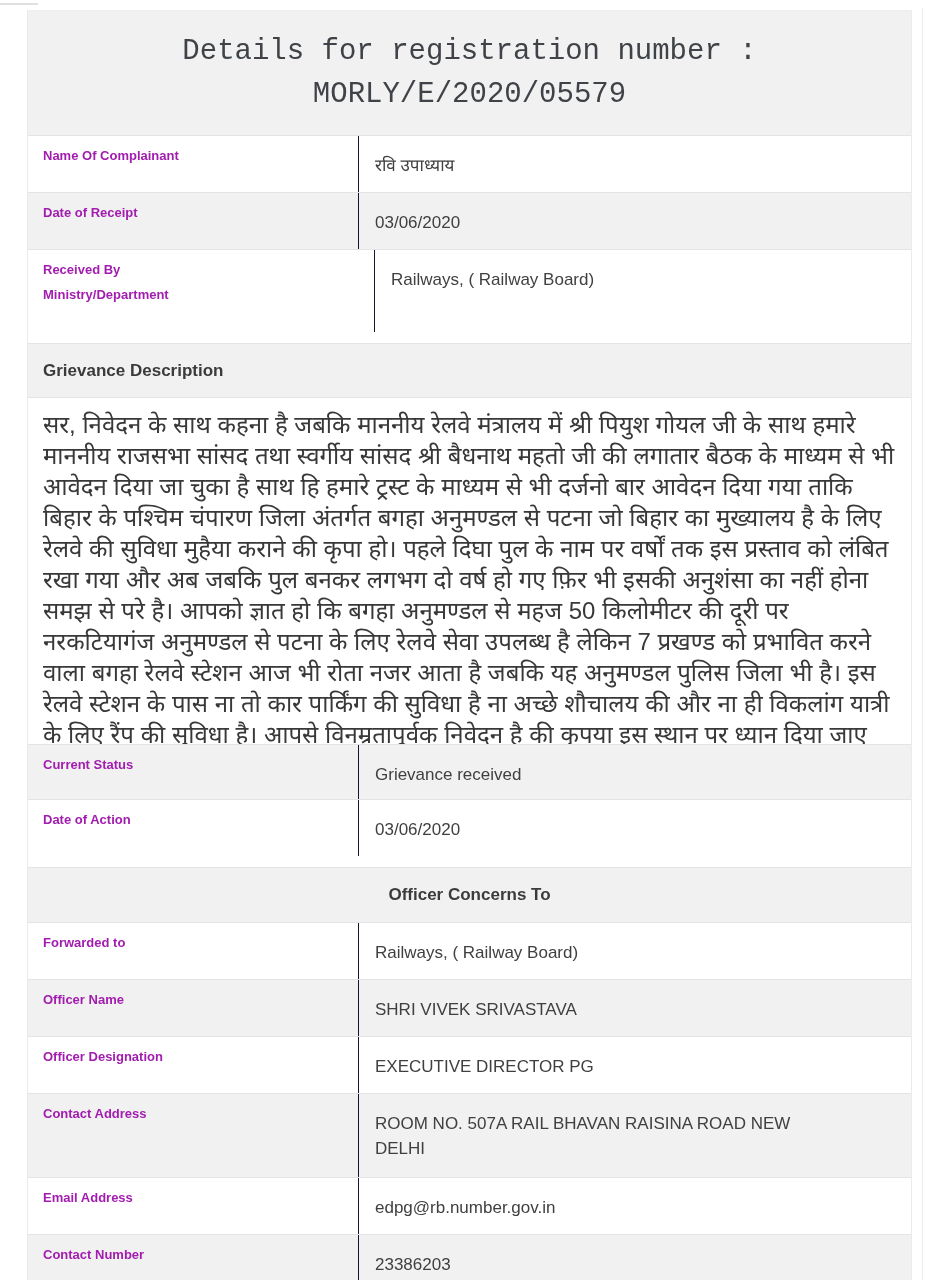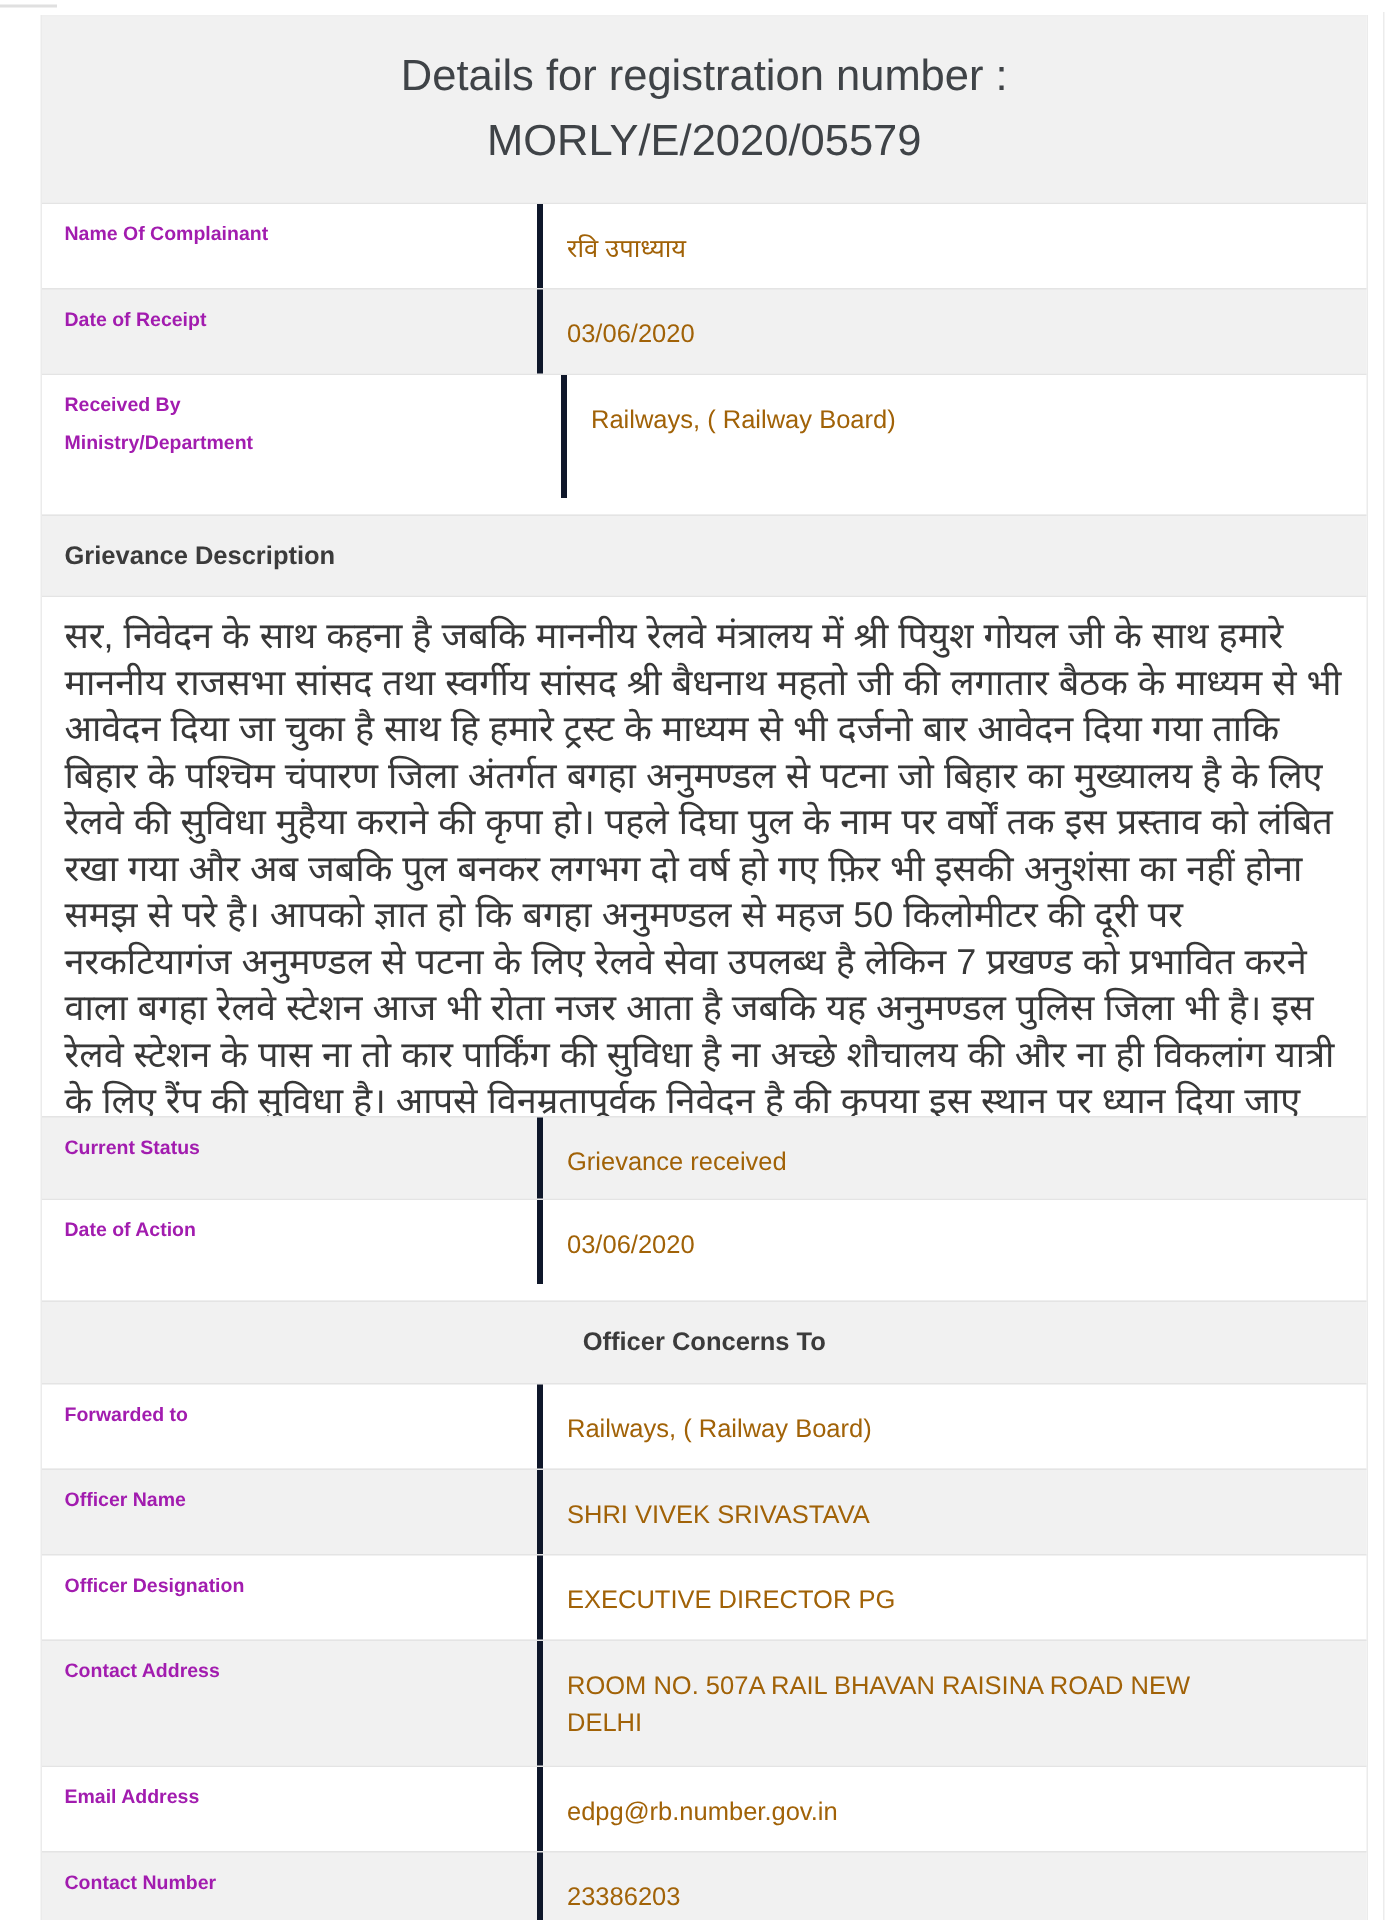--- a/index.html
+++ b/index.html
@@ -46,45 +46,46 @@
     height: 125px;
     box-sizing: border-box;
     display: flex;
     flex-direction: column;
     justify-content: center;
     text-align: center;
     font-size: 29px;
     line-height: 43px;
     color: #3f4347;
     border-top: 1px solid #efefef;
+    font-family: Liberation Mono, monospace;
   }
   .row {
     display: flex;
     align-items: stretch;
     border-top: 1px solid #e4e4e4;
     box-sizing: border-box;
   }
   .cell-label {
     width: 330px;
     box-sizing: border-box;
     padding: 7px 12px 14px 15px;
     font-weight: bold;
     font-size: 13px;
     line-height: 25px;
     color: #a21caf;
     white-space: pre-line;
   }
   .cell-value {
     flex: 1;
     box-sizing: border-box;
-    border-left: 4px solid #0f172a;
+    border-left: 1px solid #0f172a;
     padding: 17px 70px 14px 16px;
     font-size: 17px;
     line-height: 25px;
-    color: #a16207;
+    color: #404040;
   }
   .section-row {
     box-sizing: border-box;
     border-top: 1px solid #e4e4e4;
     display: flex;
     align-items: center;
     font-weight: bold;
     font-size: 17px;
     color: #3b3b3b;
     margin-top: 11px;

